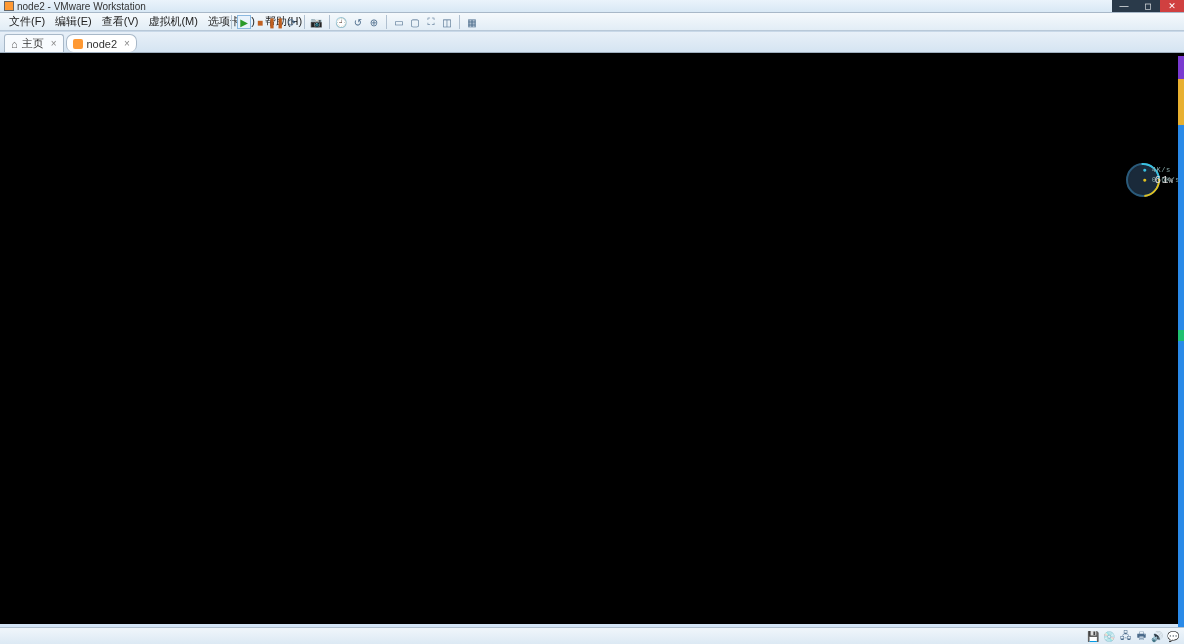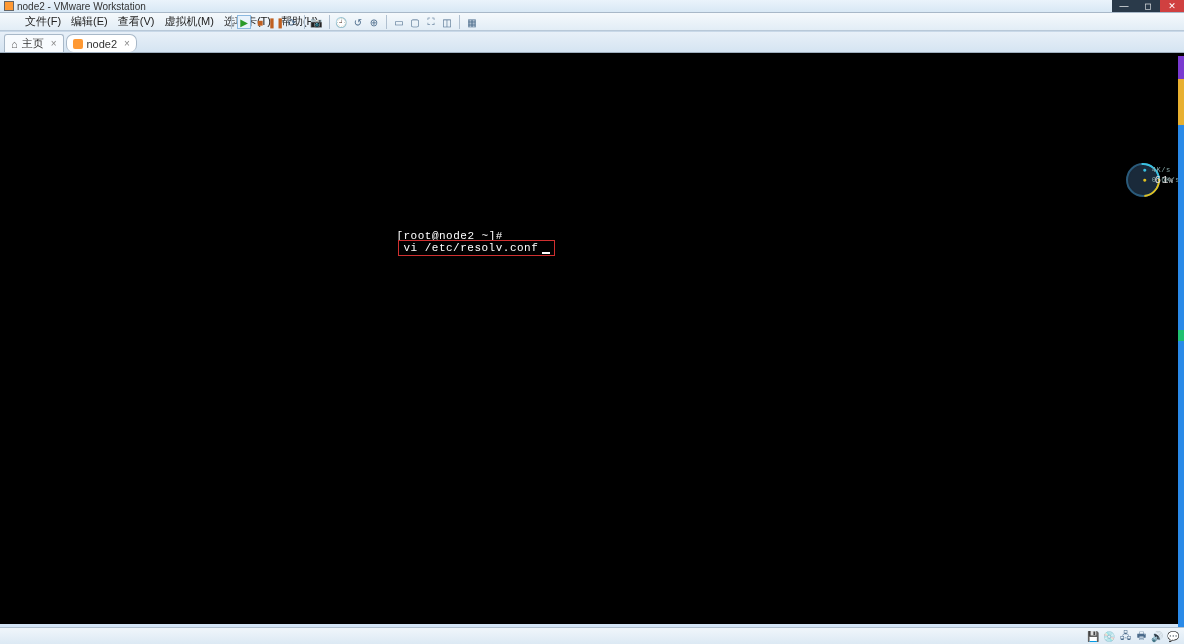--- a/index.html
+++ b/index.html
@@ -49,21 +49,21 @@
   line-height: 1;
 }
 .win-min { background: #2a3a4a; }
 .win-max { background: #2a3a4a; }
 .win-close { background: #d04040; }
 .menubar {
   height: 18px;
   background: linear-gradient(to bottom, #f5f9fc, #e2edf6);
   display: flex;
   align-items: center;
-  padding-left: 20px;
+  padding-left: 4px;
   border-bottom: 1px solid #b8c8d8;
 }
 .menubar .menu-item {
   padding: 0 5px;
   font-size: 11px;
   color: #222;
   cursor: default;
 }
 .toolbar-inner {
   position: absolute;
@@ -295,24 +295,20 @@
     <span class="close-x">×</span>
   </div>
   <div class="tab active">
     <span class="tab-node-icon"></span>
     <span>node2</span>
     <span class="close-x">×</span>
   </div>
 </div>
 
 <div class="terminal">
-  <div class="term-line">
-    <span>[root@node2 ~]#</span>
-    <span class="term-highlight"><span>vi /etc/resolv.conf</span><span class="cursor"></span></span>
-  </div>
 
   <div class="gauge">
     <span class="gauge-text"><span>61</span><span class="pct">%</span></span>
   </div>
   <div class="gauge-stats">
     <div><span class="dot1">●</span> <span>4K/s</span></div>
     <div><span class="dot2">●</span> <span>0.6K/s</span></div>
   </div>
 </div>
 

